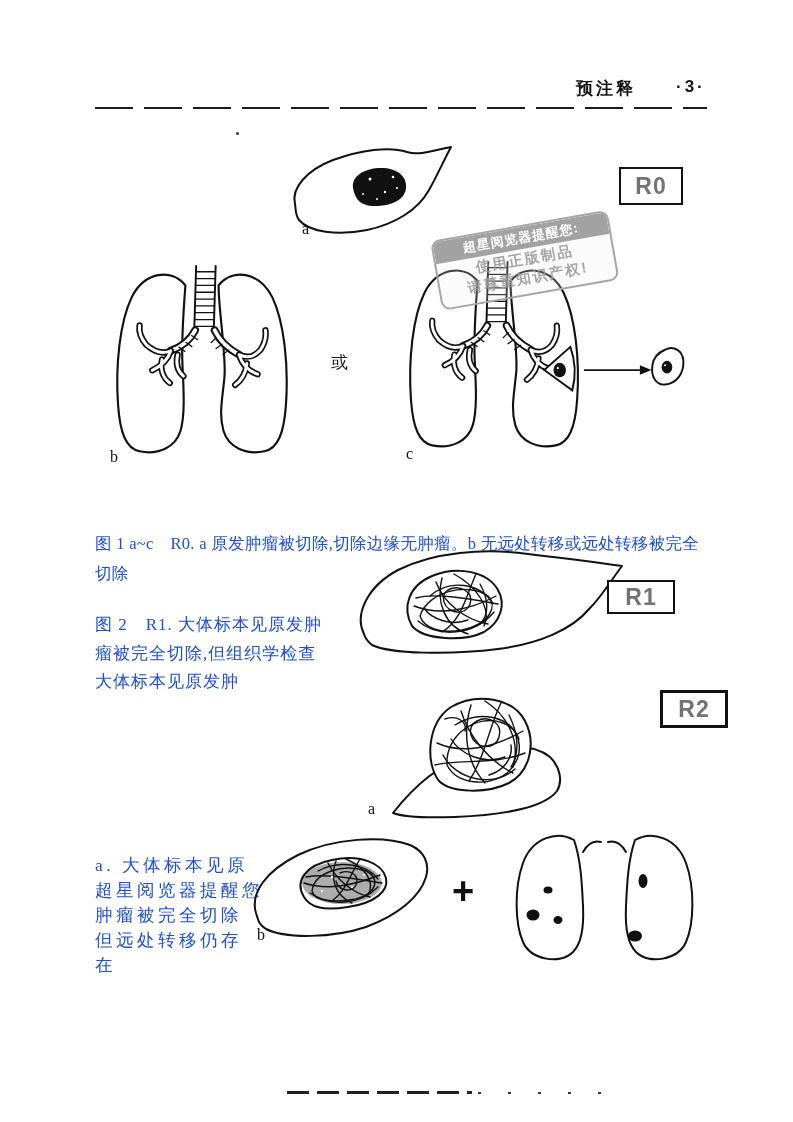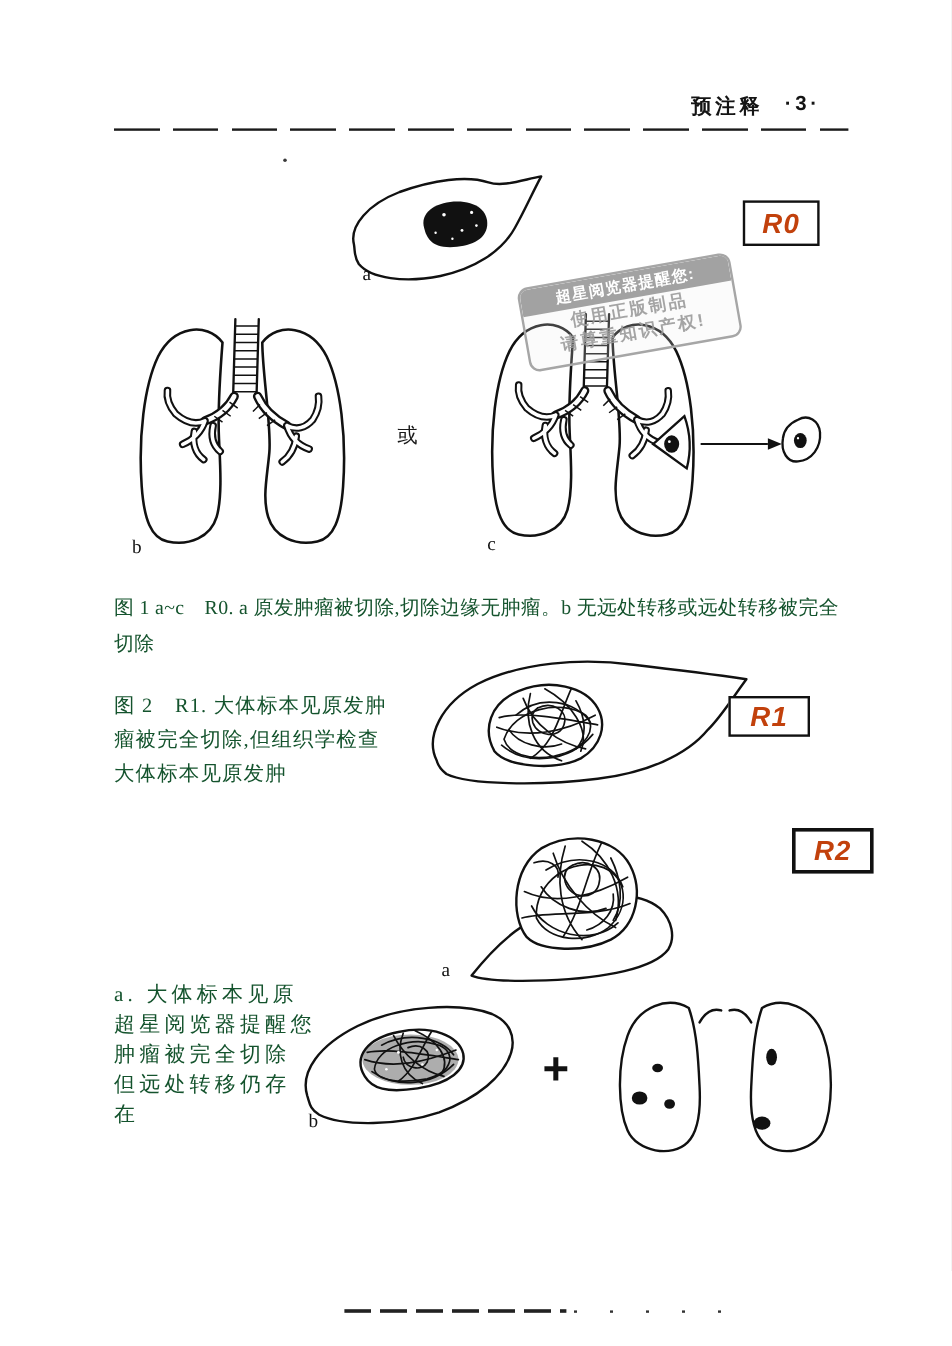--- a/index.html
+++ b/index.html
@@ -2,35 +2,35 @@
 <html><head>
 <meta charset="utf-8">
 <style>
   html,body{margin:0;padding:0;background:#e8e8e8;}
   #page{
     position:relative;width:793px;height:1122px;margin:0 auto;
     background:#ffffff;overflow:hidden;
     font-family:"Liberation Serif","DejaVu Serif",serif;color:#1a1a1a;
   }
   
-  .hdr{position:absolute;left:576px;top:77px;display:flex;gap:18px;
+  .hdr{position:absolute;left:576px;top:77px;display:flex;gap:40px;
        font-family:"Liberation Sans","DejaVu Sans",sans-serif;font-weight:700;
        font-size:17px;letter-spacing:3px;color:#141414;}
   .rule{position:absolute;height:2px;
         background:repeating-linear-gradient(90deg,#1b1b1b 0 38px,rgba(0,0,0,0) 38px 49px);}
   
   .badge{position:absolute;display:flex;align-items:center;justify-content:center;
-         border:2.5px solid #111;background:#fff;color:#c2410c;
+         border:2.5px solid #111;background:#fff;color:#737373;
          font-family:"Liberation Sans","DejaVu Sans",sans-serif;font-weight:700;
-         font-size:23px;letter-spacing:1px;font-style:italic;}
+         font-size:23px;letter-spacing:1px;}
   
   .lbl{position:absolute;font-size:16px;color:#111;font-family:"Liberation Serif",serif;}
   .ortext{position:absolute;font-size:17px;color:#1a1a1a;}
   
-  .cap{position:absolute;color:#14532d;}
+  .cap{position:absolute;color:#1d4ed8;margin-top:37px;}
   .cap1{left:95px;top:492px;width:640px;font-size:16.5px;line-height:30px;letter-spacing:.3px;}
   .cap2{left:95px;top:574px;width:260px;font-size:17px;line-height:28.5px;letter-spacing:1px;}
   .cap3{left:95px;top:816px;width:190px;font-size:17.5px;line-height:25px;letter-spacing:3.5px;}
   
   svg{position:absolute;overflow:visible;}
   .ink{stroke:#111;fill:none;stroke-width:2;stroke-linecap:round;stroke-linejoin:round;}
   .inkf{stroke:#111;fill:#fff;stroke-width:2.2;stroke-linecap:round;stroke-linejoin:round;}
   .scrib{stroke:#111;fill:none;stroke-width:1.4;stroke-linecap:round;}
   .scribO{stroke:#111;fill:none;stroke-width:2;stroke-linecap:round;}
   .tubeB{stroke:#111;fill:none;stroke-width:8;stroke-linecap:round;}

